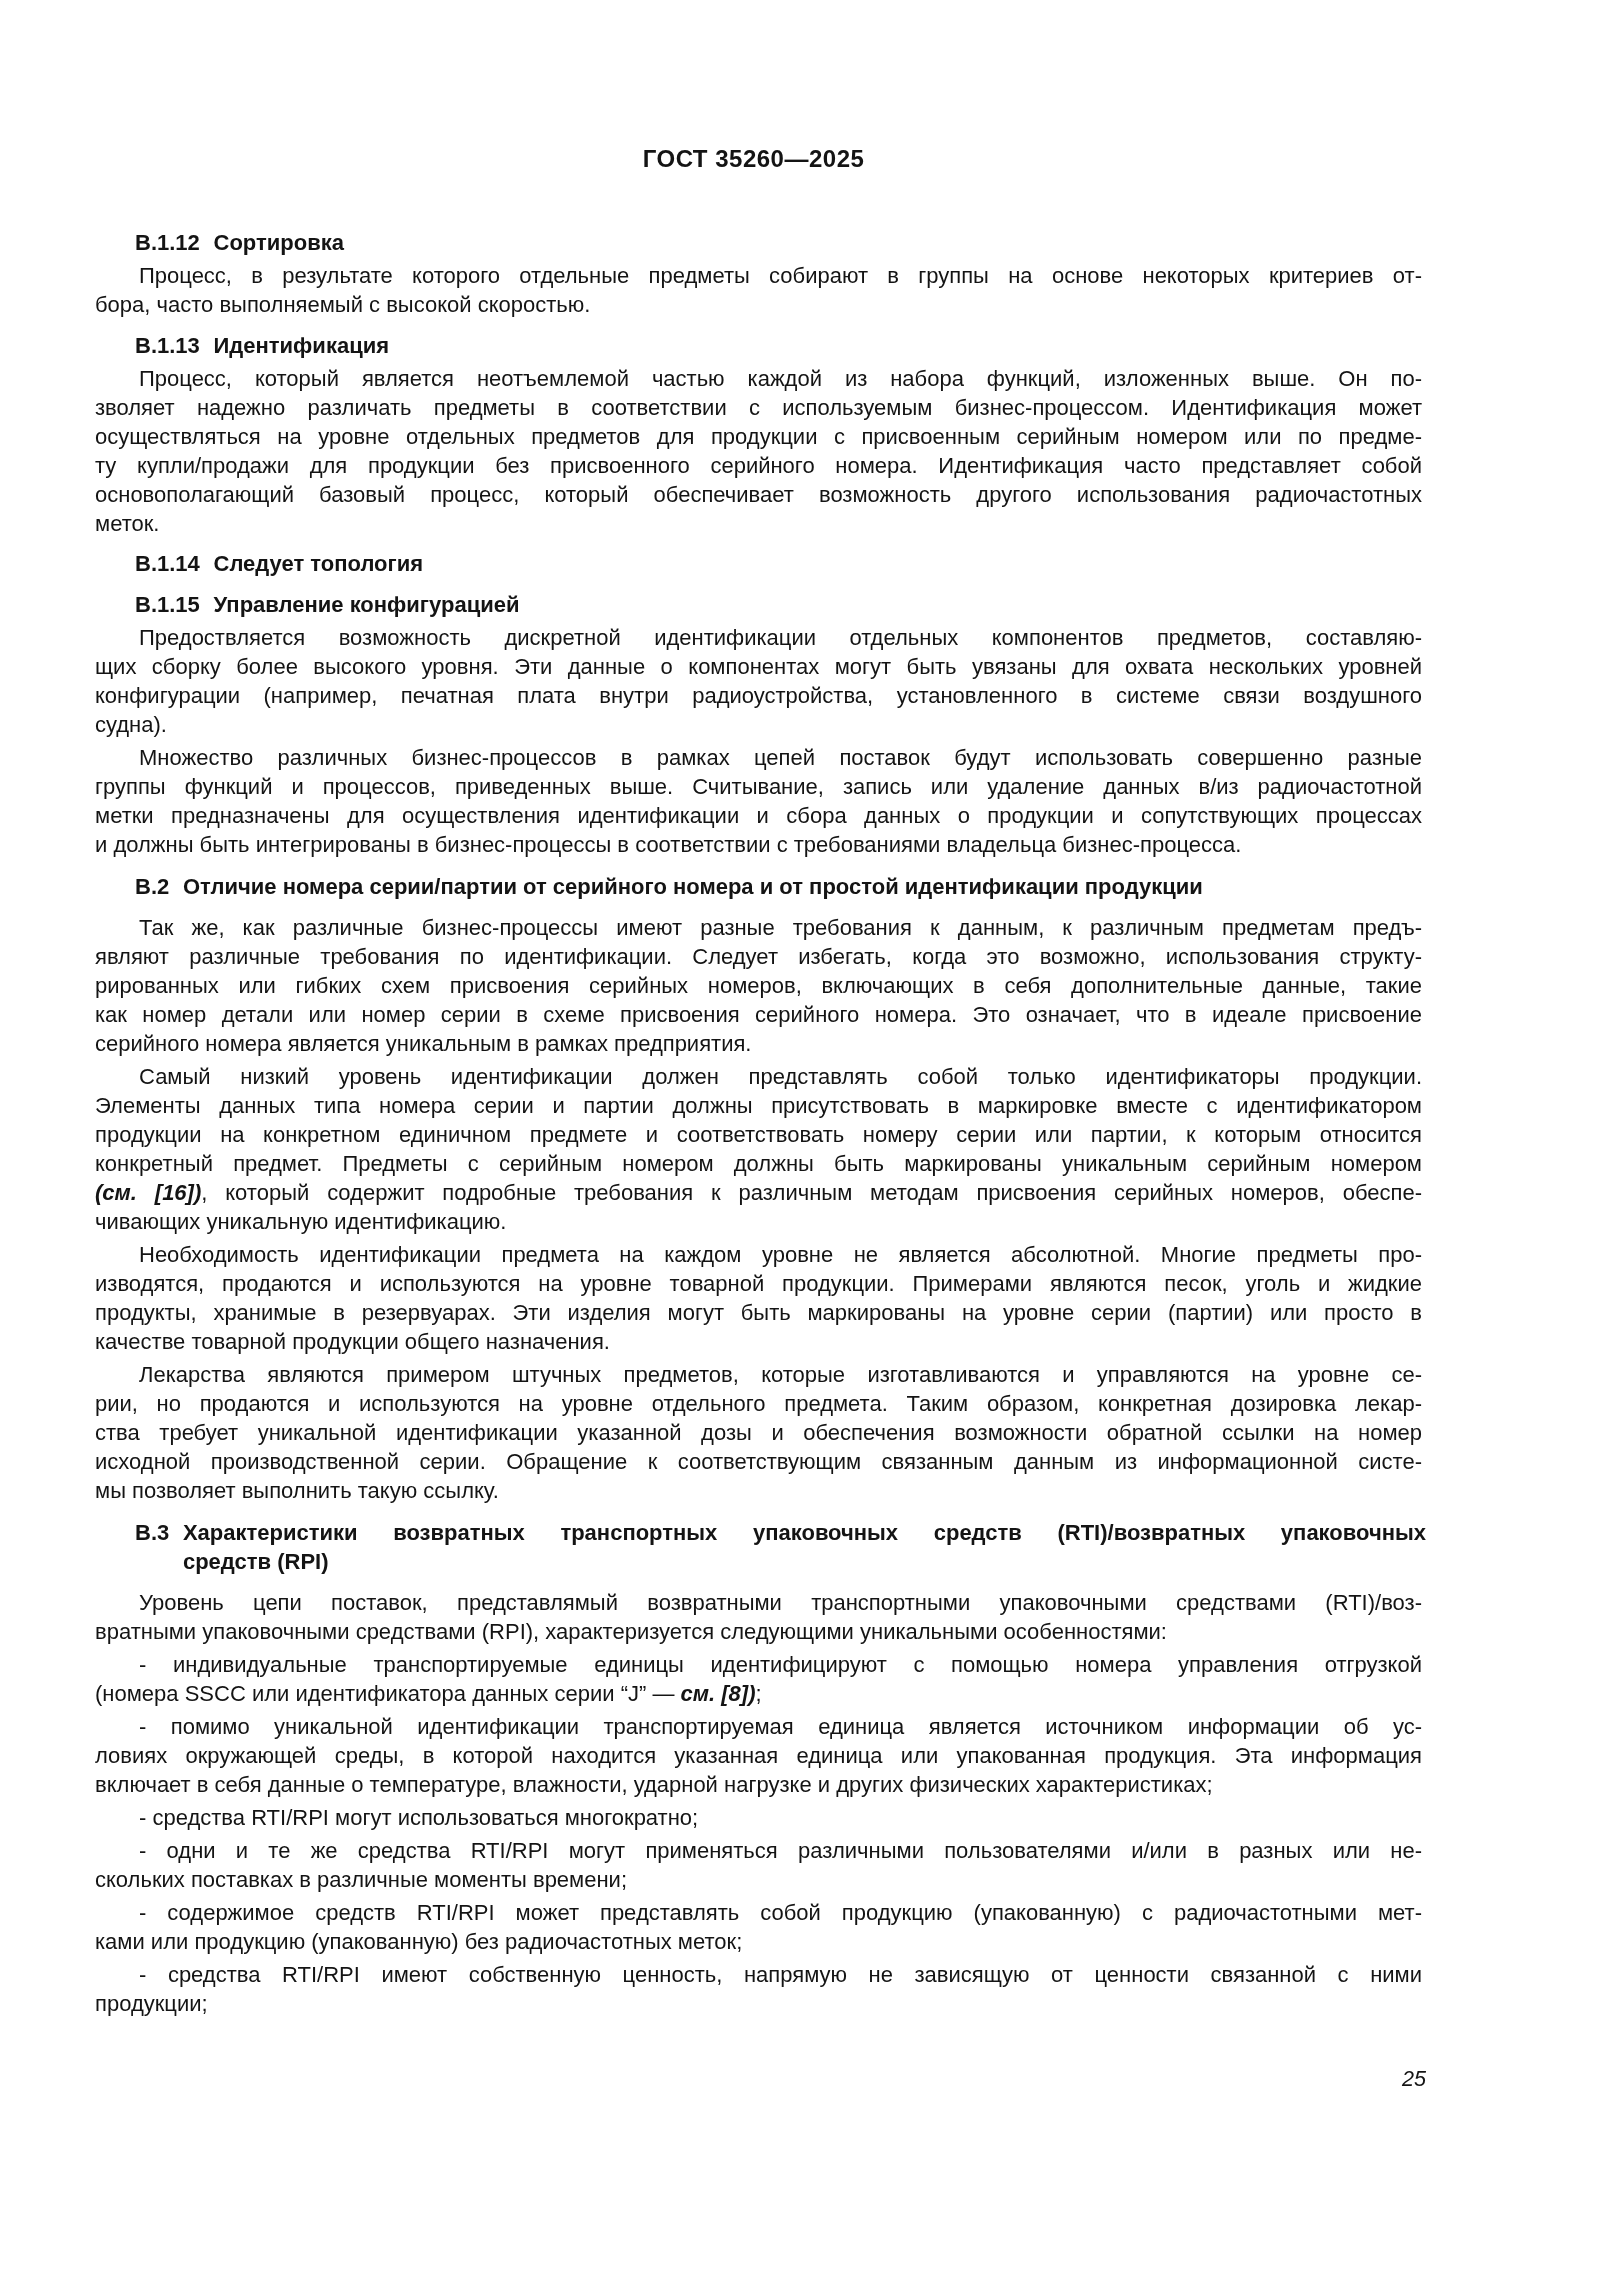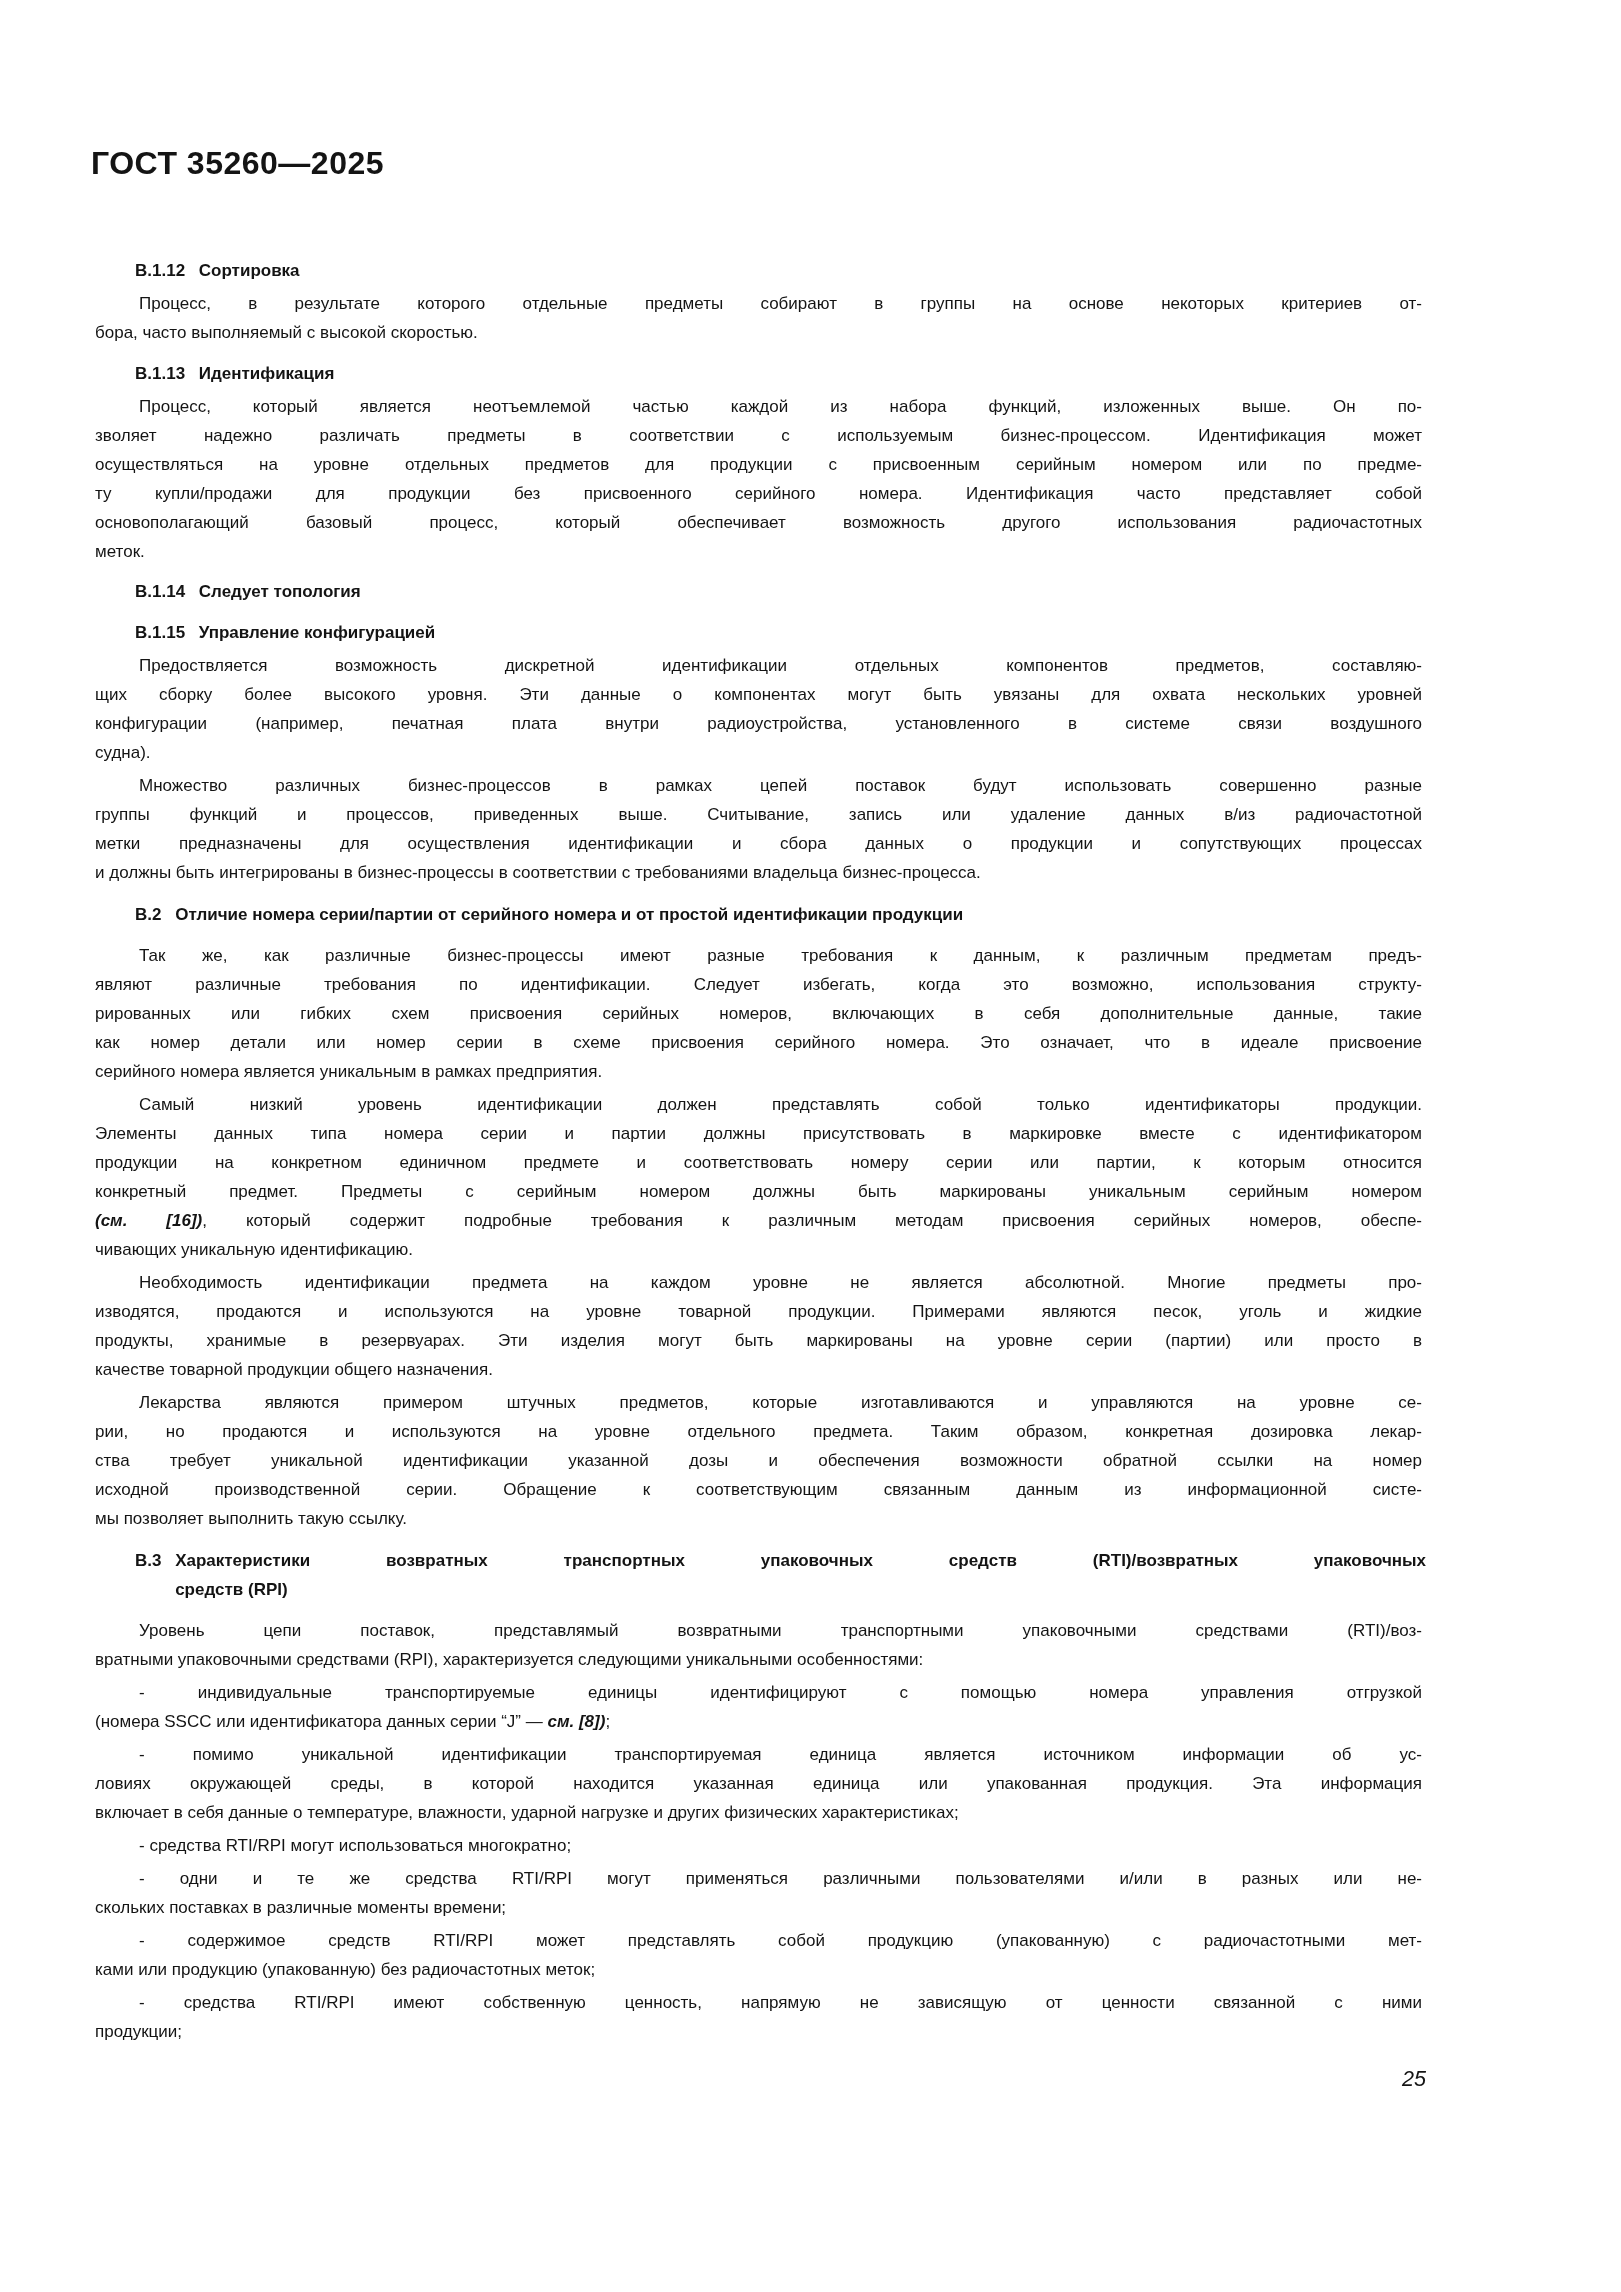--- a/index.html
+++ b/index.html
@@ -1,21 +1,21 @@
 <!DOCTYPE html>
 <html lang="ru"><head>
 <meta charset="utf-8">
 <style>
   html,body{margin:0;padding:0;background:#888;}
   .page{position:relative;width:1621px;height:2293px;background:#ffffff;
         font-family:"Liberation Sans",sans-serif;color:#141414;overflow:hidden;}
-  .docnum{position:absolute;top:145px;left:91px;width:1325px;text-align:left;
-          font-weight:bold;font-size:32px;letter-spacing:0.5px;}
-  .content{position:absolute;left:91px;top:244px;width:1335px;
-           font-size:17px;line-height:29px;}
+  .docnum{position:absolute;top:145px;left:91px;width:1325px;text-align:center;
+          font-weight:bold;font-size:24px;letter-spacing:0.5px;}
+  .content{position:absolute;left:91px;top:216px;width:1335px;
+           font-size:22px;line-height:29px;}
   .line{text-align:justify;text-align-last:justify;}
   .line.last{text-align-last:left;}
   .line.ind{padding-left:44px;}
   .h3{font-weight:bold;margin-top:11.8px;display:flex;padding-left:44px;}
   .h2{font-weight:bold;margin-top:13px;margin-bottom:11.8px;display:flex;padding-left:44px;}
   .hnum{margin-right:13.7px;flex:0 0 auto;}
   .htxt{flex:1 1 auto;}
   .para{margin:4px;}
   .bi{font-style:italic;}
   .pagenum{position:absolute;top:2066px;left:91px;width:1335px;text-align:right;font-size:21.6px;font-style:italic;}

